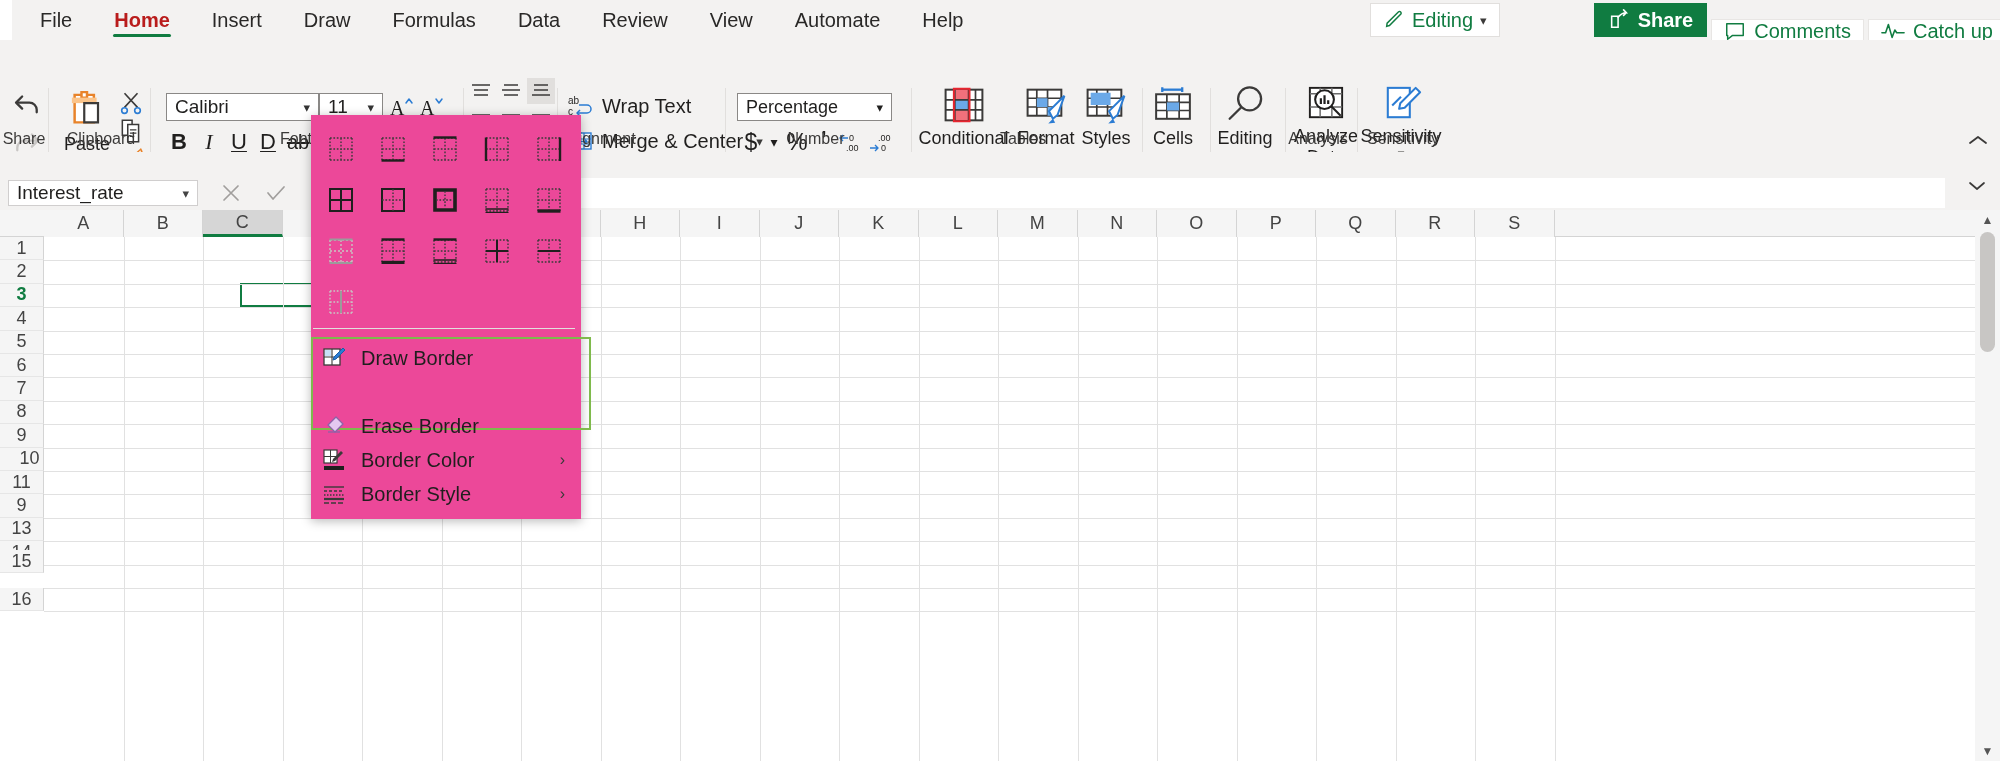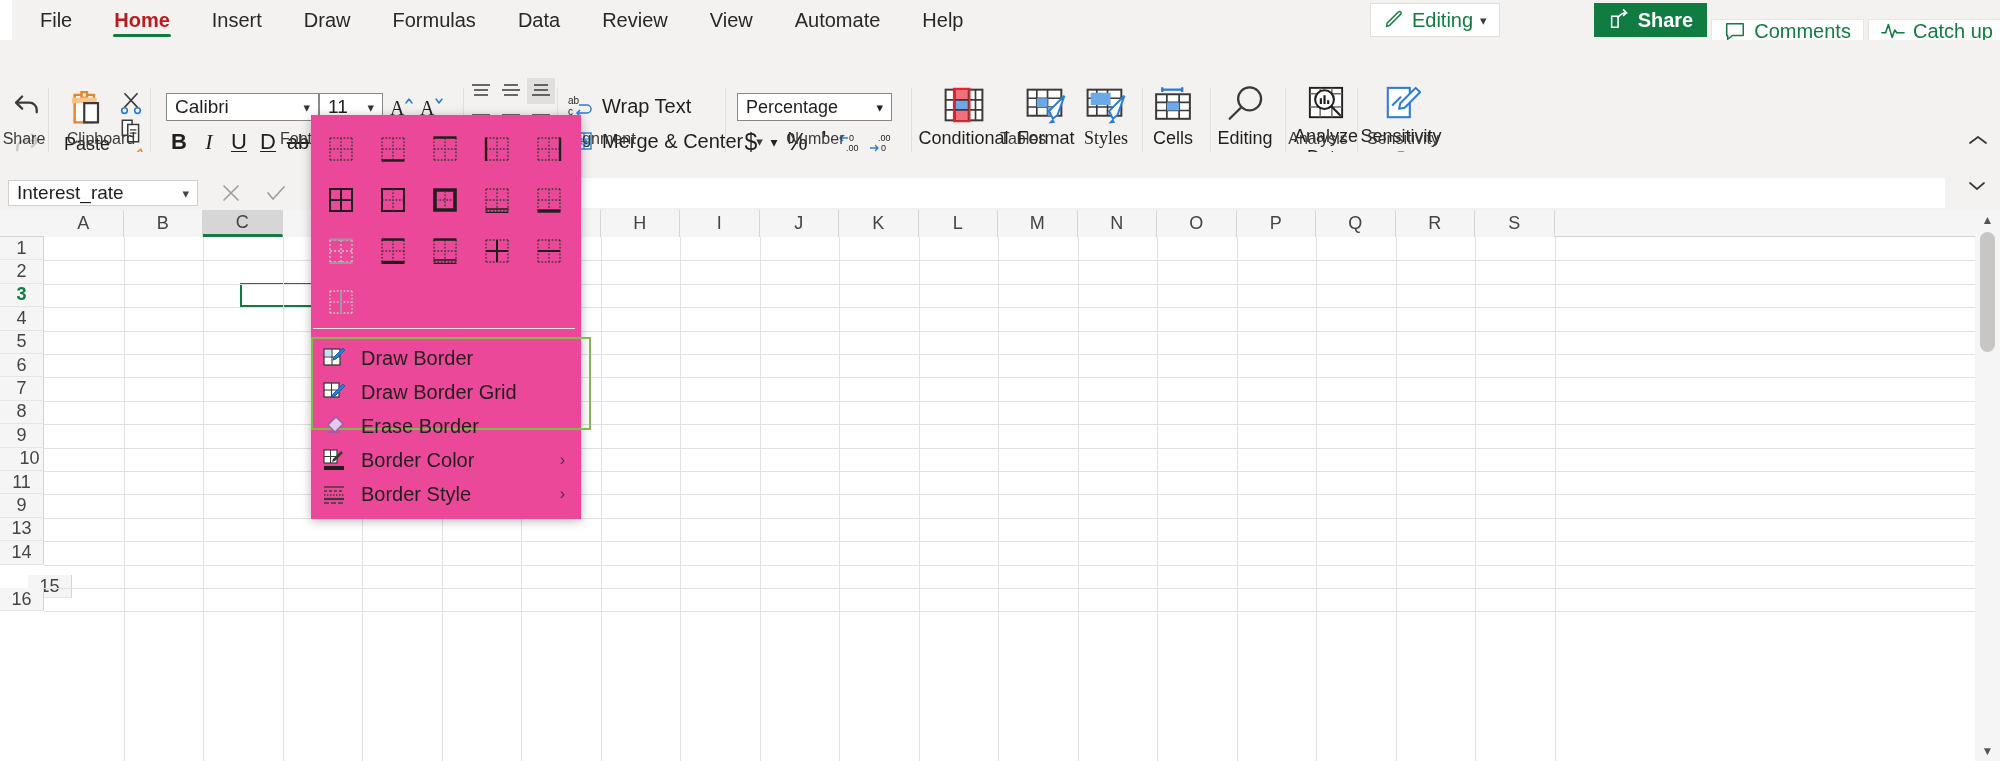--- a/index.html
+++ b/index.html
@@ -537,21 +537,21 @@
           <path d="M3 10.6h22M3 16.3h22M9 5v17M16 5v17" stroke="#3b3a39" stroke-width="1.1"></path>
           <rect x="9" y="10.6" width="7" height="5.7" fill="#6ba9e8"></rect>
           <rect x="16" y="16.3" width="7" height="5.7" fill="#6ba9e8"></rect>
           <path d="M27 9l-10 10 2.5 5 3-2.5z" fill="#fff" stroke="#2b7cd3" stroke-width="1.3"></path>
           <path d="M19.5 24l-3 3 4.5-.5z" fill="#2b7cd3"></path>
         </svg>
       </span>
       <span class="lbl">Format As</span>
       <span class="lbl2"><span>Table</span> <span class="caret">▾</span></span>
     </div>
-    <div class="bigbtn" style="left:1082px; top:42px; width:48px;font-family:Liberation Serif, serif;">
+    <div class="bigbtn" style="left:1082px; top:42px; width:48px;">
       <span>
         <svg width="46" height="46" viewBox="0 0 30 30">
           <rect x="3" y="5" width="22" height="17" fill="#fff" stroke="#3b3a39" stroke-width="1.3"></rect>
           <path d="M3 10.6h22M3 16.3h22M9 5v17M16 5v17" stroke="#3b3a39" stroke-width="1.1"></path>
           <rect x="5" y="7" width="13" height="8" fill="#6ba9e8"></rect>
           <path d="M27 9l-10 10 2.5 5 3-2.5z" fill="#fff" stroke="#2b7cd3" stroke-width="1.3"></path>
           <path d="M19.5 24l-3 3 4.5-.5z" fill="#2b7cd3"></path>
         </svg>
       </span>
       <span class="lbl">Styles</span>
@@ -755,21 +755,21 @@
         </div>
         <div class="rh" style="top: 257.4px; height: 23.4px;">
           <span>9</span>
         </div>
         <div class="rh" style="top: 280.8px; height: 23.4px;">
           <span>13</span>
         </div>
         <div class="rh" style="top: 304.2px; height: 23.4px;">
           <span>14</span>
         </div>
-        <div class="rh" style="top: 338px; height: 23.4px; margin-left: 28px;">
+        <div class="rh" style="top: 313px; height: 23.4px;">
           <span>15</span>
         </div>
         <div class="rh" style="top: 351px; height: 23.4px;">
           <span>16</span>
         </div>
       </div>
     <div class="cells" id="cells">
       <div class="selcell" style="left:196px; top:46px; width:80px; height:24px;"></div>
     <div class="vline" style="left: 79.5px;"></div>
         <div class="vline" style="left: 159px;"></div>
@@ -955,30 +955,20 @@
         <svg width="24" height="24" viewBox="0 0 24 24">
           <rect x="2" y="3" width="16" height="16" fill="#fff" stroke="#3b3a39" stroke-width="1.3"></rect>
           <path d="M2 11h16M10 3v16" stroke="#3b3a39" stroke-width="1.1"></path>
           <rect x="3" y="4" width="6" height="6" fill="#c7dff5"></rect>
           <path d="M21 2l2 2-9 9-3 1 1-3z" fill="#2b7cd3" stroke="#1b5fa8" stroke-width="1"></path>
         </svg>
       </span>
       <span class="txt">Draw Border</span>
     </div>
 
-    <div class="bditem" style="top:260px;">
-      <span class="bdicowrap">
-        <svg width="24" height="24" viewBox="0 0 24 24">
-          <rect x="2" y="3" width="15" height="14" fill="#fff" stroke="#3b3a39" stroke-width="1.3"></rect>
-          <path d="M2 10h15M9.5 3v14" stroke="#3b3a39" stroke-width="1.1"></path>
-          <path d="M21 4l2 2-10 10-3 1 1-3z" fill="#2b7cd3" stroke="#1b5fa8" stroke-width="1"></path>
-        </svg>
-      </span>
-      <span class="txt">Draw Border Grid</span>
-    </div>
 
     <div class="bditem" style="top:294px;">
       <span class="bdicowrap">
         <svg width="24" height="24" viewBox="0 0 24 24">
           <path d="M14 3l7 7-8 8-7-7z" fill="#e4c8f0" stroke="#8c63a8" stroke-width="1.3" stroke-linejoin="round"></path>
           <path d="M6 18h12" stroke="#8c63a8" stroke-width="1.3"></path>
         </svg>
       </span>
       <span class="txt">Erase Border</span>
     </div>

